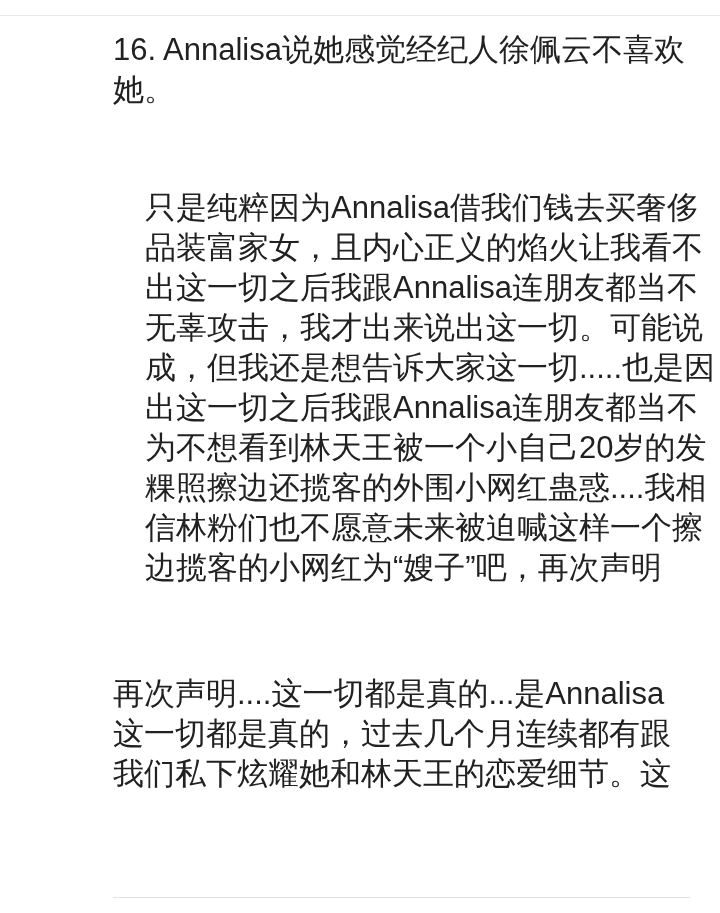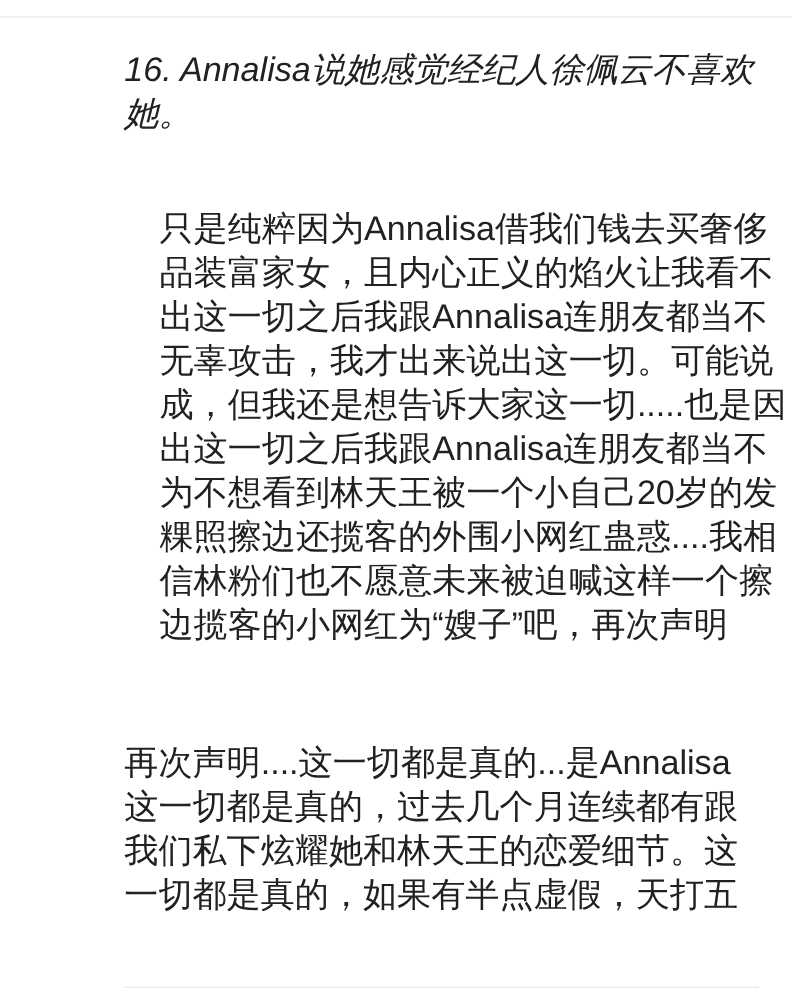--- a/index.html
+++ b/index.html
@@ -21,21 +21,21 @@
     left: 0;
     width: 720px;
     height: 1px;
     background: #e9e9e9;
   }
   .para {
     position: absolute;
     left: 113px;
     width: 580px;
   }
-  #p1 { top: 44px; font-style: italic; }
+  #p1 { top: 30px; }
   #p2 { top: 188px; margin-left: 32px; }
   #p3 { top: 674px; }
   .line {
     height: 40px;
     line-height: 40px;
     font-size: 31px;
     font-weight: 400;
     color: #212121;
     white-space: nowrap;
   }
@@ -76,18 +76,17 @@
     <div class="line">为不想看到林天王被一个小自己20岁的发</div>
     <div class="line">粿照擦边还揽客的外围小网红蛊惑....我相</div>
     <div class="line">信林粉们也不愿意未来被迫喊这样一个擦</div>
     <div class="line">边揽客的小网红为“嫂子”吧，再次声明</div>
   </div>
 
   <div class="para" id="p3">
     <div class="line">再次声明....这一切都是真的...是Annalisa</div>
     <div class="line">这一切都是真的，过去几个月连续都有跟</div>
     <div class="line">我们私下炫耀她和林天王的恋爱细节。这</div>
-    <div class="line">一切都是真的，如果有半点虚假，天打五</div>
   </div>
 
   <div class="bottom-divider"></div>
 
 </div>
 
 </body></html>

